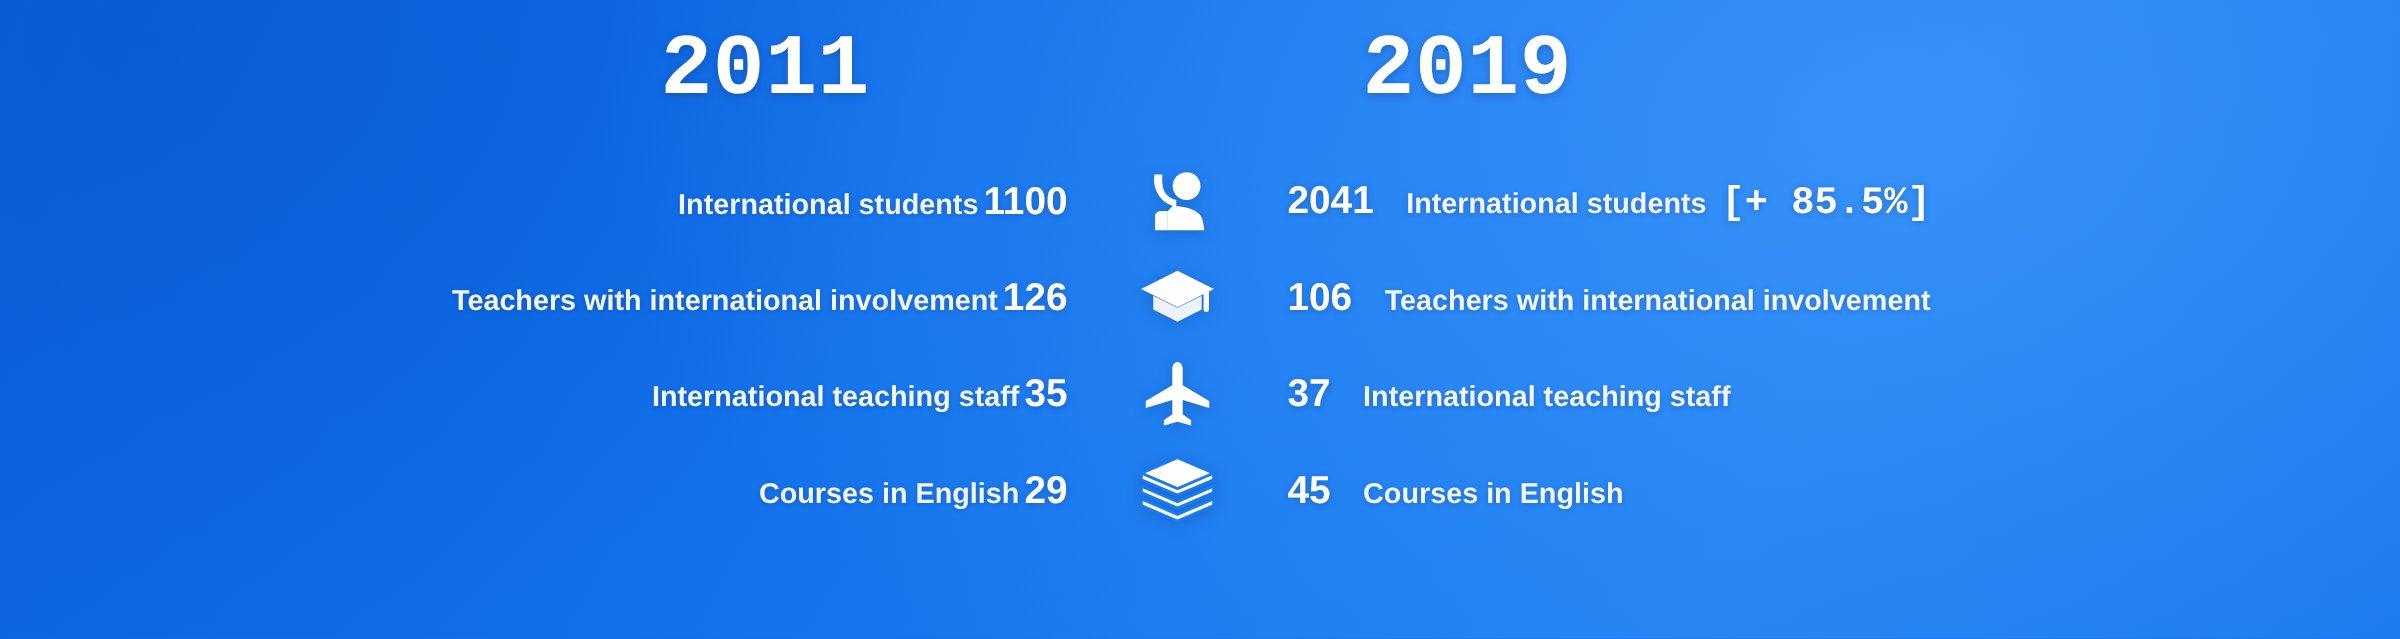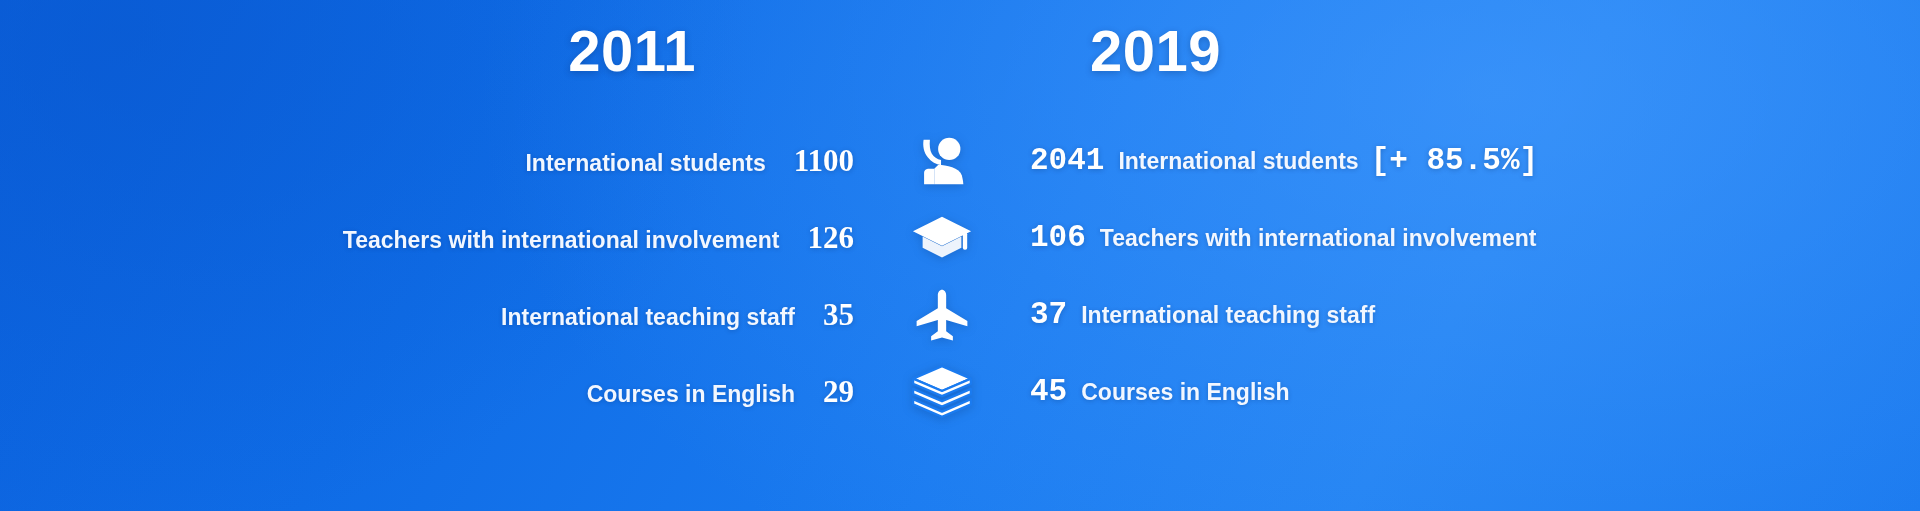--- a/index.html
+++ b/index.html
@@ -30,27 +30,28 @@
   .headings {
     position: absolute;
     top: 0;
     left: 0;
     width: 1920px;
     height: 122px;
   }
   .year {
     position: absolute;
     top: 22px;
-    font-size: 58px;
+    font-size: 69px;
     font-weight: 700;
     color: #ffffff;
     letter-spacing: 0.5px;
     line-height: 1;
     text-shadow: 0 2px 7px rgba(0,38,92,0.30);
     white-space: nowrap;
+    font-family: Liberation Mono, monospace;
   }
   .year-left {
     right: 1224px;   
   }
   .year-right {
     left: 1090px;
   }
 
   
   .rows {
@@ -102,22 +103,22 @@
     color: #ffffff;
     text-shadow: 0 1px 5px rgba(0,40,100,0.30);
   }
   .delta {
     font-size: 31px;
     font-weight: 700;
     color: #ffffff;
     text-shadow: 0 1px 5px rgba(0,40,100,0.30);
     font-family: Liberation Mono, monospace;
   }
-  .col-left .value { margin-left: 28px; font-family: Liberation Serif, serif; }
-  .col-right .value { margin-right: 14px; font-family: Liberation Mono, monospace; }
+  .col-left .value { margin-left: 4px; }
+  .col-right .value { margin-right: 26px; }
   .col-right .delta { margin-left: 12px; }
 
   
   .icon-svg {
     display: block;
     width: 62px;
     height: 62px;
     filter: drop-shadow(0 2px 5px rgba(0,40,100,0.25));
   }
   .icon-svg.books { width: 66px; height: 66px; }

